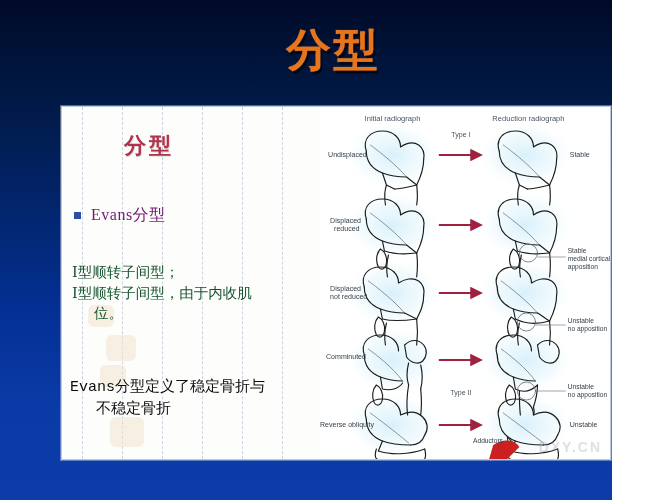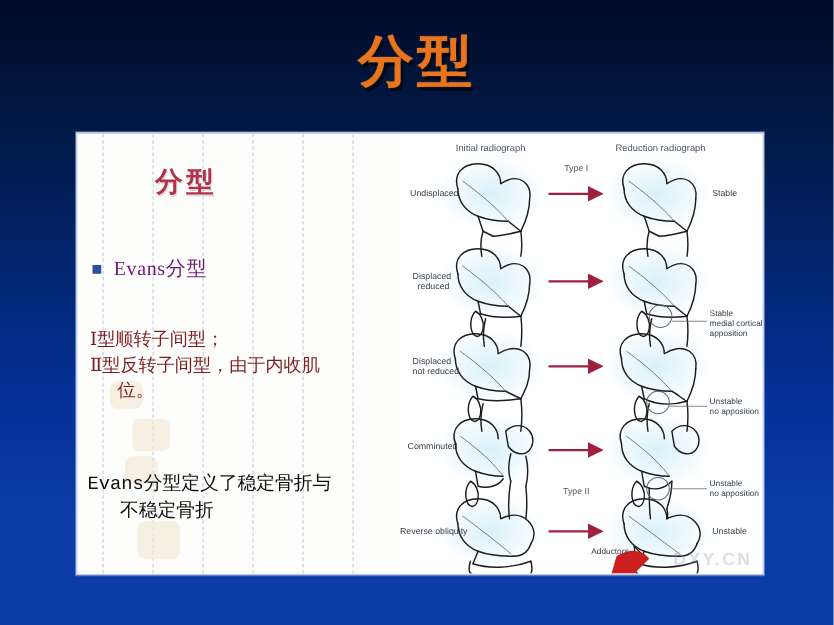--- a/index.html
+++ b/index.html
@@ -8,21 +8,21 @@
   }
   body {
     width: 667px;
     height: 500px;
     overflow: hidden;
     font-family: "Liberation Sans", sans-serif;
   }
 
   #slide-root {
     position: relative;
-    width: 667px;
+    width: 612px;
     height: 500px;
     background: linear-gradient(180deg,
         #000a28 0%,
         #011842 18%,
         #02246a 40%,
         #043094 62%,
         #0a3aa6 80%,
         #0b3ca8 100%);
     overflow: hidden;
   }
@@ -115,21 +115,21 @@
   }
 
   #para-block {
     position: absolute;
     left: 10px;
     top: 155px;
     width: 244px;
     font-family: "DejaVu Serif", "Liberation Serif", serif;
     font-size: 14.5px;
     line-height: 1.42;
-    color: #7f1d1d;
+    color: #14532d;
   }
   .para-line { white-space: pre; }
   .para-line.indent { padding-left: 22px; }
 
   #closing-block {
     position: absolute;
     left: 8px;
     top: 270px;
     width: 248px;
     font-family: Liberation Mono, monospace;
@@ -187,21 +187,21 @@
 
       <div id="inner-heading">分型</div>
 
       <div id="bullet-row">
         <span id="bullet-square"></span>
         <span id="bullet-label">Evans分型</span>
       </div>
 
       <div id="para-block">
         <div class="para-line">Ⅰ型顺转子间型；</div>
-        <div class="para-line">Ⅱ型反转子间型，由于内收肌</div>
+        <div class="para-line">Ⅰ型顺转子间型，由于内收肌</div>
         <div class="para-line indent">位。</div>
       </div>
 
       <div id="closing-block">
         <div class="closing-line">Evans分型定义了稳定骨折与</div>
         <div class="closing-line indent">不稳定骨折</div>
       </div>
     </div>
 
     <div id="slide-right">

